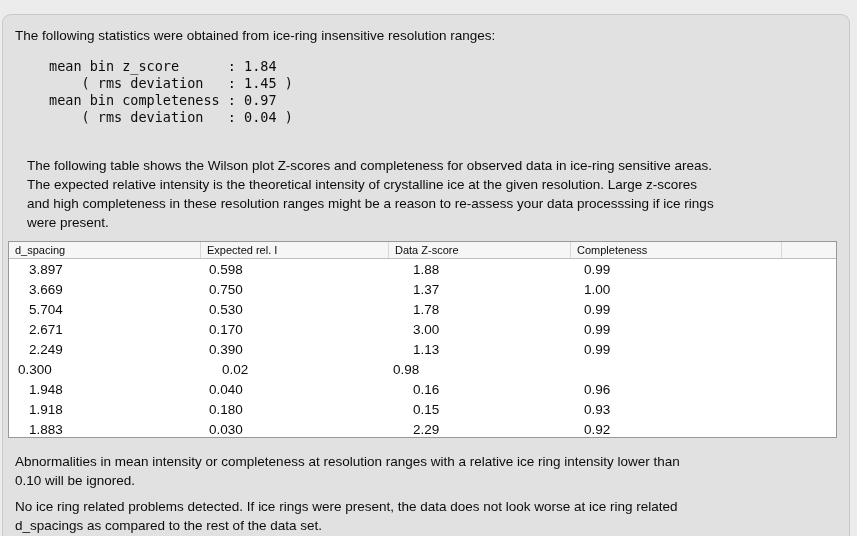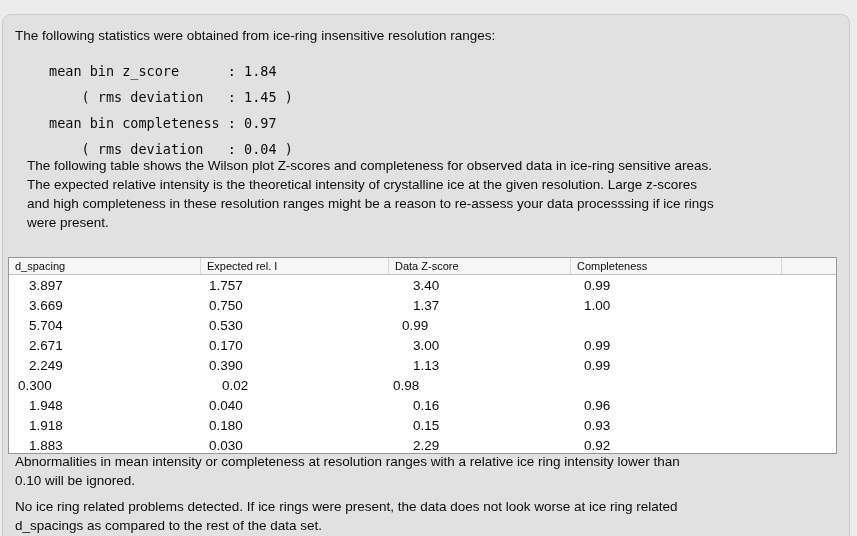--- a/index.html
+++ b/index.html
@@ -30,30 +30,29 @@
     white-space: pre-line;
     color: #0c0c0c;
   }
   .p1 { left: 12px; top: 11px; }
   .p2 { left: 12px; top: 141px; margin-left: 12px; }
   .p3 { left: 12px; top: 437px; }
   .p4 { left: 12px; top: 482px; }
   .stats {
     position: absolute; left: 46px; top: 43px;
     font-family: "DejaVu Sans Mono", "Liberation Mono", monospace;
-    font-size: 13.5px; line-height: 26px;
+    font-size: 13.5px; line-height: 17px;
     white-space: pre;
     color: #0c0c0c;
   }
   .listctrl {
     position: absolute; left: 5px; top: 226px;
     width: 829px; height: 197px;
     background: #ffffff;
     border: 1px solid #989898;
-    margin-top: 16px;
   }
   .lhead {
     display: flex; height: 17px;
     background: #f6f6f6;
     border-bottom: 1px solid #bebebe;
     font-size: 11px;
     align-items: center;
   }
   .hcell {
     height: 100%;
@@ -103,35 +102,36 @@
       <div class="lhead">
         <div class="hcell c1">d_spacing</div>
         <div class="hcell c2">Expected rel. I</div>
         <div class="hcell c3">Data Z-score</div>
         <div class="hcell c4">Completeness</div>
         <div class="hcell c5"></div>
       </div>
       <div class="lbody">
         <div class="lrow">
           <div class="bcell c1">3.897</div>
-          <div class="bcell c2">1.757</div>
-          <div class="bcell c3">3.40</div>
+          <div class="bcell c2">0.598</div>
+          <div class="bcell c3">1.88</div>
           <div class="bcell c4">0.99</div>
           <div class="bcell c5"></div>
         </div>
         <div class="lrow">
           <div class="bcell c1">3.669</div>
           <div class="bcell c2">0.750</div>
           <div class="bcell c3">1.37</div>
           <div class="bcell c4">1.00</div>
           <div class="bcell c5"></div>
         </div>
         <div class="lrow">
           <div class="bcell c1">5.704</div>
           <div class="bcell c2">0.530</div>
+          <div class="bcell c3">1.78</div>
           <div class="bcell c4">0.99</div>
           <div class="bcell c5"></div>
         </div>
         <div class="lrow">
           <div class="bcell c1">2.671</div>
           <div class="bcell c2">0.170</div>
           <div class="bcell c3">3.00</div>
           <div class="bcell c4">0.99</div>
           <div class="bcell c5"></div>
         </div>

